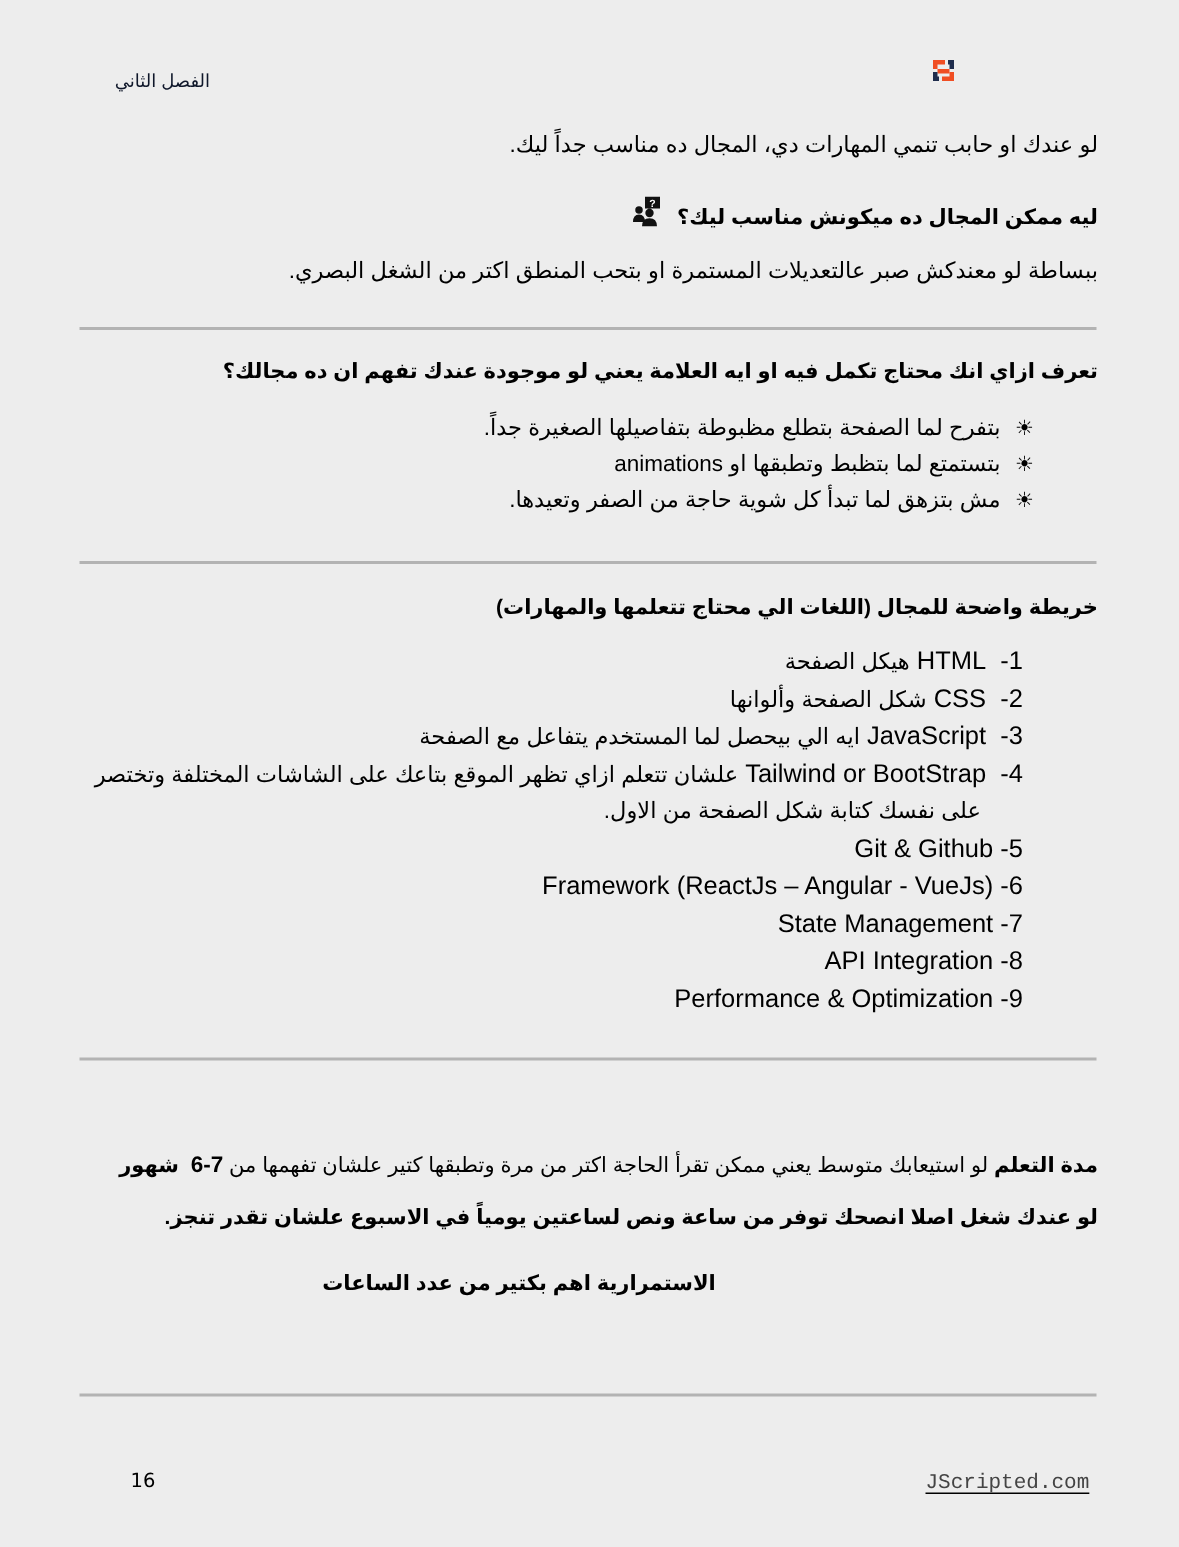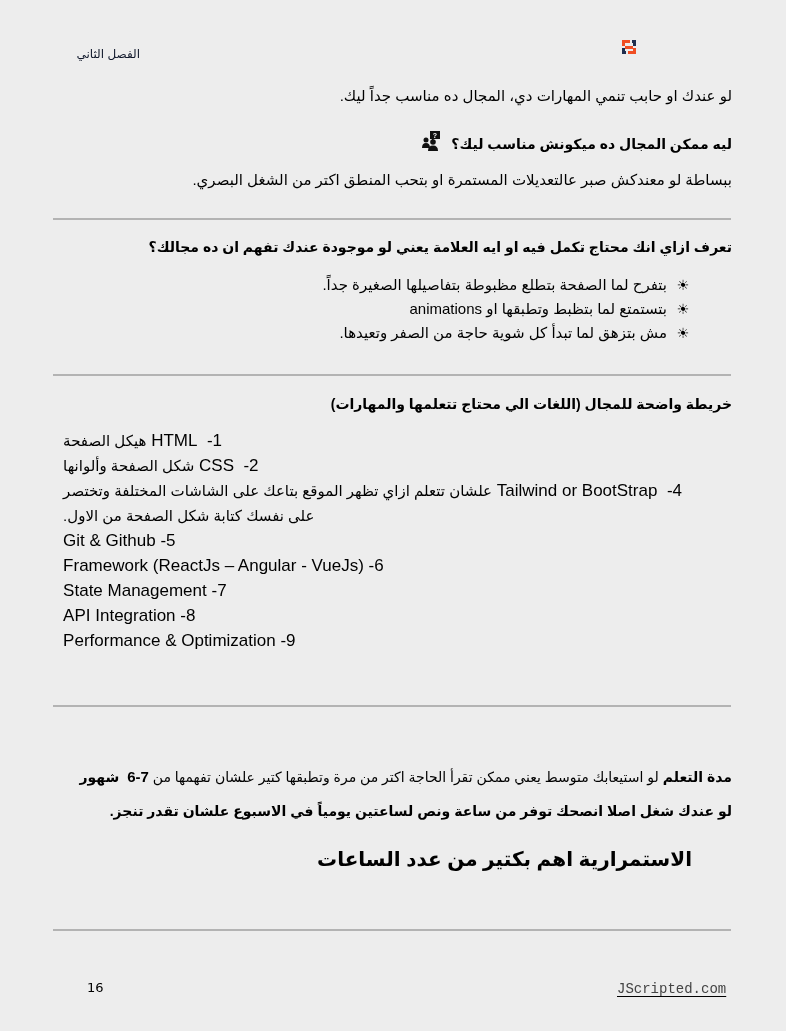--- a/index.html
+++ b/index.html
@@ -73,42 +73,42 @@
     }
 
     
     .roadmap {
       top: 428px;
       right: 104px;
       margin: 0;
       padding: 0;
       list-style: none;
       font-size: 17px;
-      text-align: left;
+      text-align: right;
     }
     .roadmap li {
       height: 25px;
       line-height: 25px;
       white-space: nowrap;
     }
     .roadmap .rtl-row { direction: rtl; }
     .roadmap .ltr-row { direction: ltr; }
     .roadmap .num { display: inline-block; }
     .roadmap .ar { font-size: 15px; }
     .roadmap .cont {
       font-size: 15px;
       direction: rtl;
       padding-right: 28px;
     }
 
     .center {
       left: 0; width: 692px;
-      text-align: right;
-      direction: rtl;
-      font-size: 20px;
+      text-align: center;
+      direction: rtl;
+      font-size: 14px;
       font-weight: bold;
     }
 
     .footer-num {
       left: 87px; top: 980px;
       font-family: "DejaVu Sans", sans-serif;
       font-size: 13px;
     }
     .footer-link {
       left: 585px; top: 981px;
@@ -172,20 +172,23 @@
 
 <div class="abs p bold" style="top:396px; font-size:14px;">خريطة واضحة للمجال (اللغات الي محتاج تتعلمها والمهارات)</div>
 <ul class="abs roadmap">
   <li class="rtl-row">
     <span class="num" style="direction:ltr;">-1</span>&nbsp; <span>HTML</span> <span class="ar">هيكل الصفحة</span>
   </li>
   <li class="rtl-row">
     <span class="num" style="direction:ltr;">-2</span>&nbsp; <span>CSS</span> <span class="ar">شكل الصفحة وألوانها</span>
   </li>
   <li class="rtl-row">
+    <span class="num" style="direction:ltr;">-3</span>&nbsp; <span>JavaScript</span> <span class="ar">ايه الي بيحصل لما المستخدم يتفاعل مع الصفحة</span>
+  </li>
+  <li class="rtl-row">
     <span class="num" style="direction:ltr;">-4</span>&nbsp; <span>Tailwind or BootStrap</span> <span class="ar">علشان تتعلم ازاي تظهر الموقع بتاعك على الشاشات المختلفة وتختصر</span>
   </li>
   <li class="cont">على نفسك كتابة شكل الصفحة من الاول.</li>
   <li class="ltr-row"><span>Git &amp; Github</span> <span>-5</span></li>
   <li class="ltr-row"><span>Framework (ReactJs – Angular - VueJs)</span> <span>-6</span></li>
   <li class="ltr-row"><span>State Management</span> <span>-7</span></li>
   <li class="ltr-row"><span>API Integration</span> <span>-8</span></li>
   <li class="ltr-row"><span>Performance &amp; Optimization</span> <span>-9</span></li>
 </ul>
 

